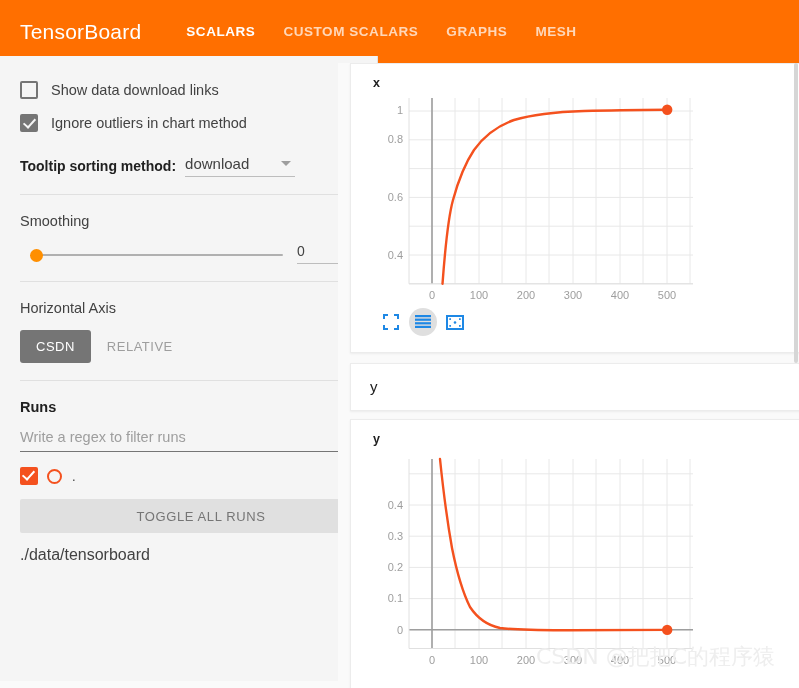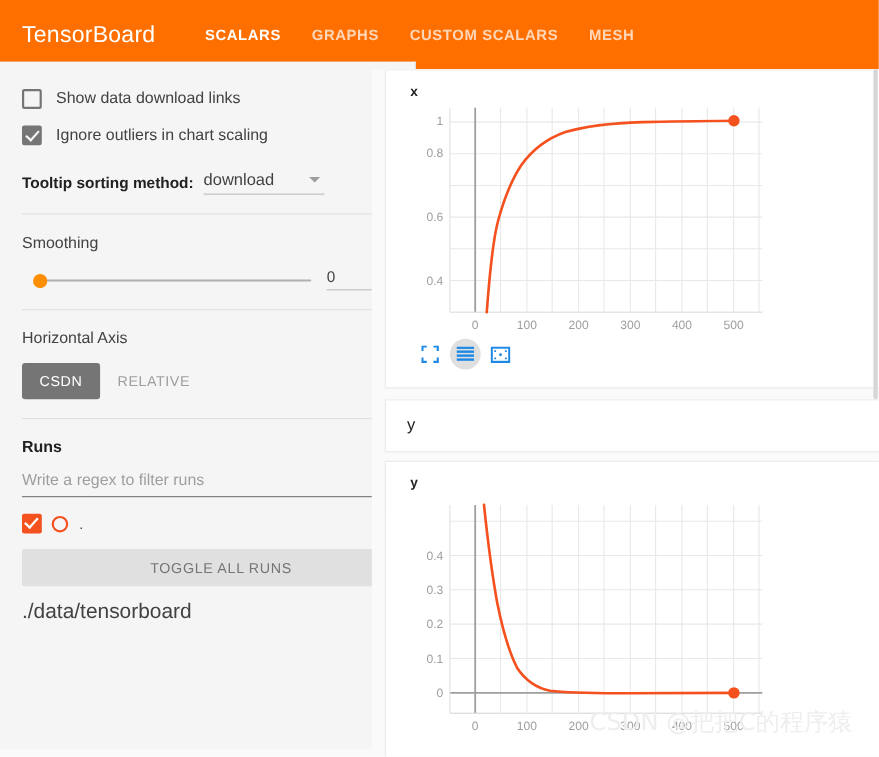--- a/index.html
+++ b/index.html
@@ -156,21 +156,21 @@
   .toggle-all {
     margin-top: 12px;
     height: 34px;
     background: #e0e0e0;
     border-radius: 2px;
     display: flex; align-items: center; justify-content: center;
     font-size: 13px; letter-spacing: .6px; color: #757575;
     cursor: pointer;
     padding-left: 25px;
   }
-  .logdir { margin-top: 13px; font-size: 19px; color: #424242; }
+  .logdir { margin-top: 13px; font-size: 16px; color: #424242; }
 
   
   .main {
     position: absolute; left: 338px; top: 63px;
     width: 461px; height: 625px;
     background: #fafafa;
     overflow: hidden;
   }
 
   .card {
@@ -225,42 +225,42 @@
 
 <div id="app">
 
   <div class="topbar">
     <div class="brand">TensorBoard</div>
     <div class="tabs">
       <div class="tab active">
         <span>SCALARS</span>
       </div>
       <div class="tab">
+        <span>CUSTOM SCALARS</span>
+      </div>
+      <div class="tab">
         <span>GRAPHS</span>
-      </div>
-      <div class="tab">
-        <span>CUSTOM SCALARS</span>
       </div>
       <div class="tab">
         <span>MESH</span>
       </div>
     </div>
   </div>
 
   <div class="sidebar">
     <div class="side-pad">
 
       <div class="chk-row first">
         <div class="cbox"></div>
         <div class="cbox-label">Show data download links</div>
       </div>
 
       <div class="chk-row second">
         <div class="cbox checked"></div>
-        <div class="cbox-label">Ignore outliers in chart scaling</div>
+        <div class="cbox-label">Ignore outliers in chart method</div>
       </div>
 
       <div class="tooltip-row">
         <div class="tooltip-label">Tooltip sorting method:</div>
         <div class="select">
           <span class="select-value">download</span>
           <span class="caret"></span>
         </div>
       </div>
 

